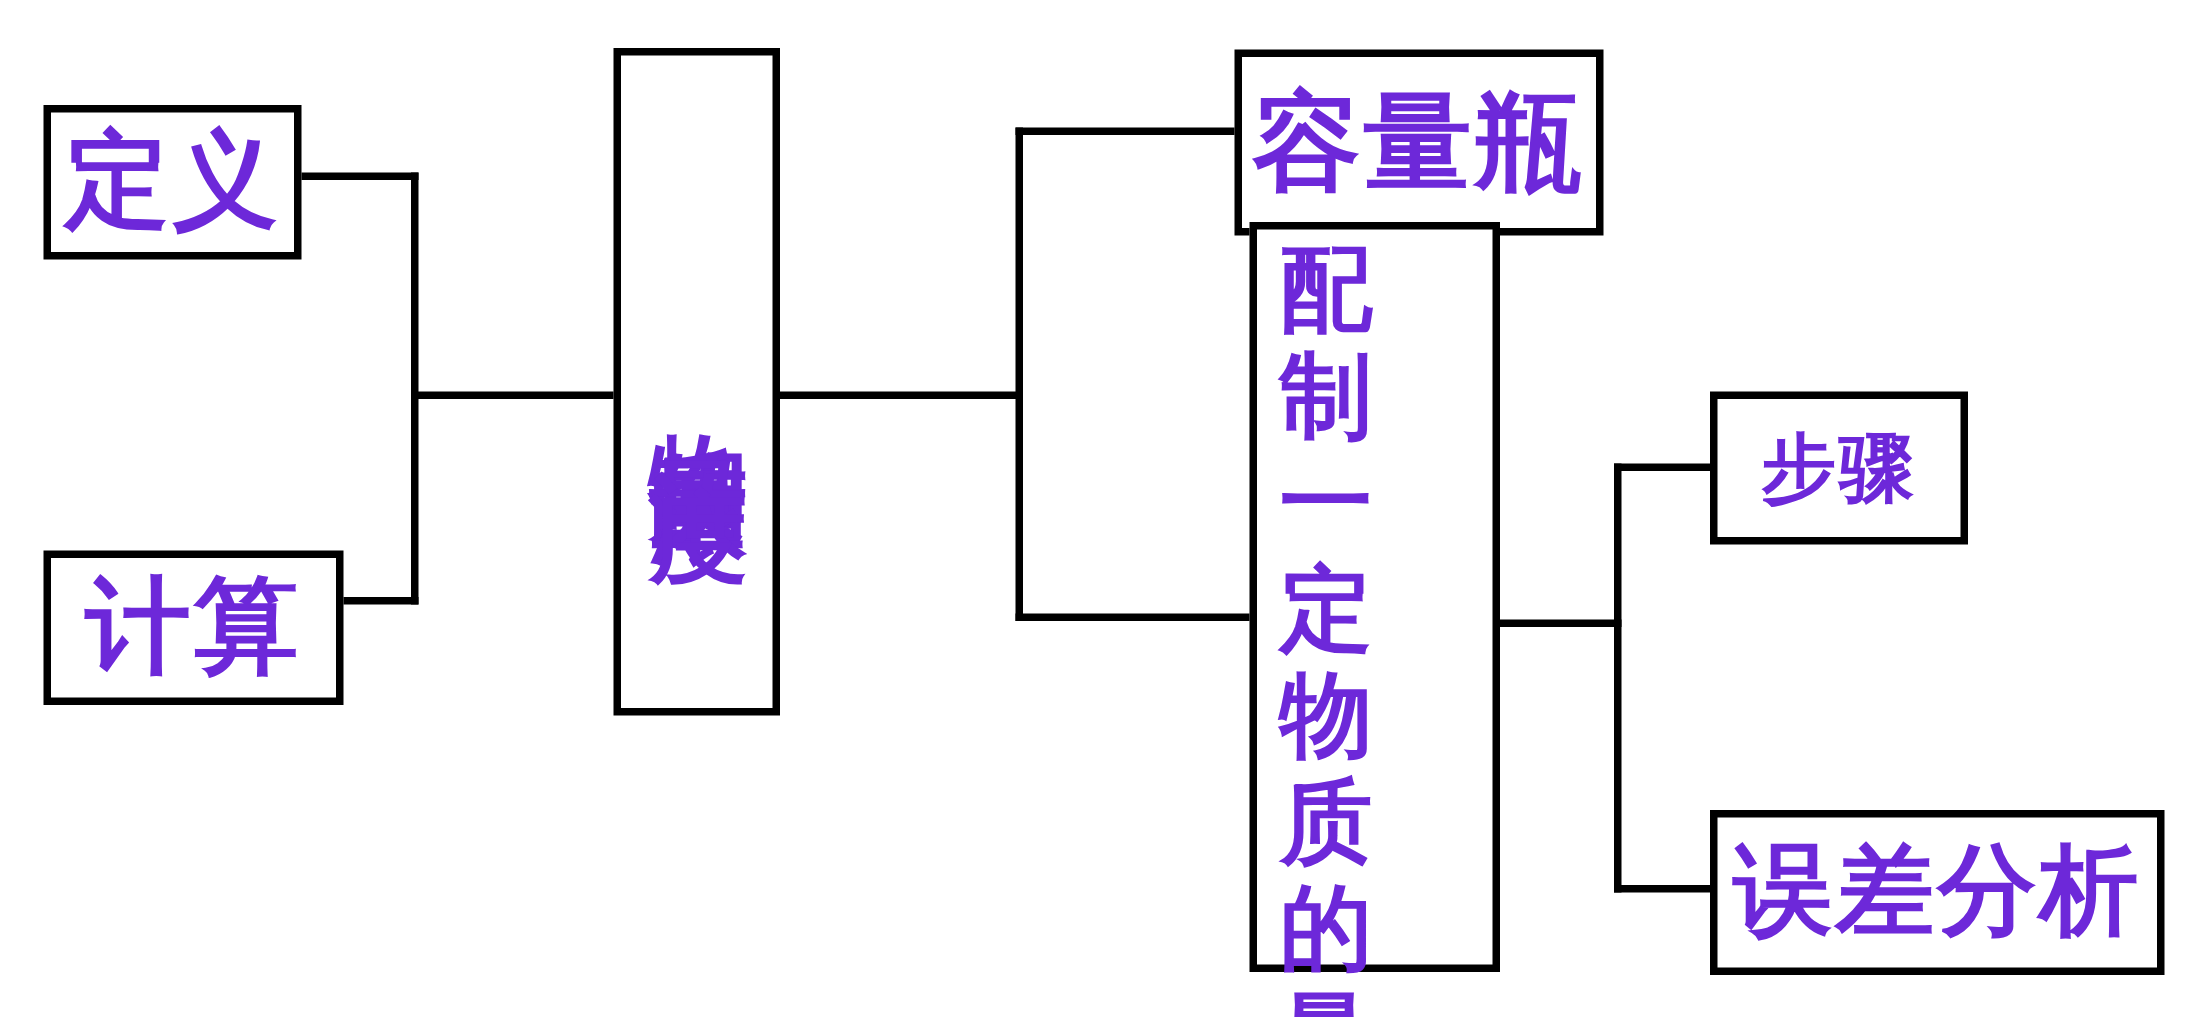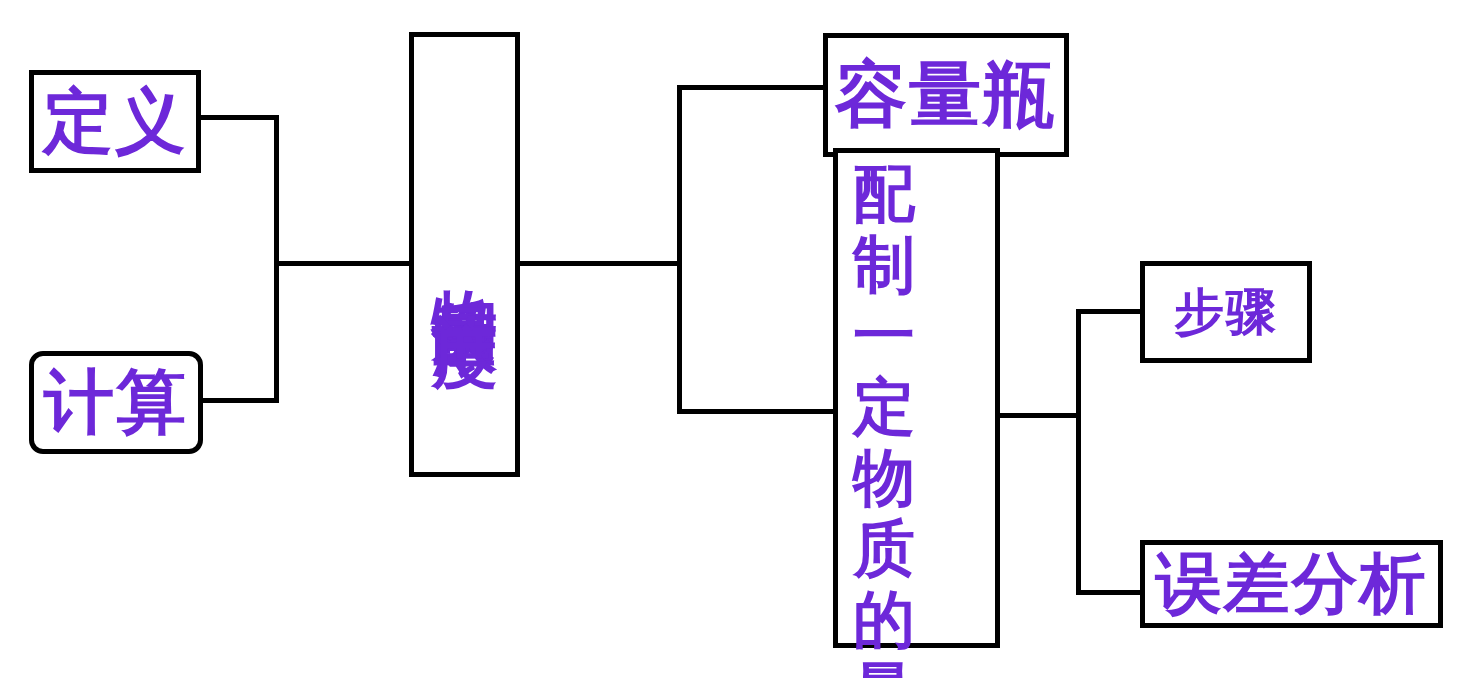--- a/index.html
+++ b/index.html
@@ -24,21 +24,21 @@
     display: flex;
     align-items: center;
     justify-content: center;
     text-align: center;
     font-weight: bold;
     line-height: 1;
     letter-spacing: 2px;
   }
   
   .node-definition   { left: 29px;  top: 70px;  width: 172px; height: 103px; font-size: 70px; }
-  .node-calculation  { left: 29px;  top: 351px; width: 174px; height: 103px; font-size: 70px; border-radius: 14px; }
+  .node-calculation  { left: 29px;  top: 367px; width: 200px; height: 103px; font-size: 70px; }
   
   .node-molar {
     left: 409px; top: 32px; width: 111px; height: 445px;
     font-size: 66px;
     writing-mode: vertical-rl;
     text-orientation: upright;
     letter-spacing: 6px;
   }
   .node-flask        { left: 823px; top: 33px;  width: 246px; height: 124px; font-size: 72px; }
   
@@ -46,21 +46,21 @@
     left: 833px; top: 148px; width: 167px; height: 500px;
     font-size: 62px;
     line-height: 71px;
     display: block;
     text-align: left;
     padding: 6px 15px 0 15px;
     letter-spacing: 3px;
     word-break: break-all;
   }
   .node-steps        { left: 1140px; top: 261px; width: 172px; height: 102px; font-size: 50px; }
-  .node-error        { left: 1140px; top: 540px; width: 303px; height: 88px; font-size: 66px; }
+  .node-error        { left: 1140px; top: 540px; width: 303px; height: 110px; font-size: 66px; }
 
   .line {
     position: absolute;
     background: #000000;
   }
   
   .l-def-stub     { left: 198px;  top: 115px; width: 81px;  height: 5px; }
   .l-left-trunk   { left: 274px;  top: 115px; width: 5px;   height: 288px; }
   .l-calc-stub    { left: 201px;  top: 398px; width: 78px;  height: 5px; }
   .l-mid-left     { left: 274px;  top: 261px; width: 137px; height: 5px; }

